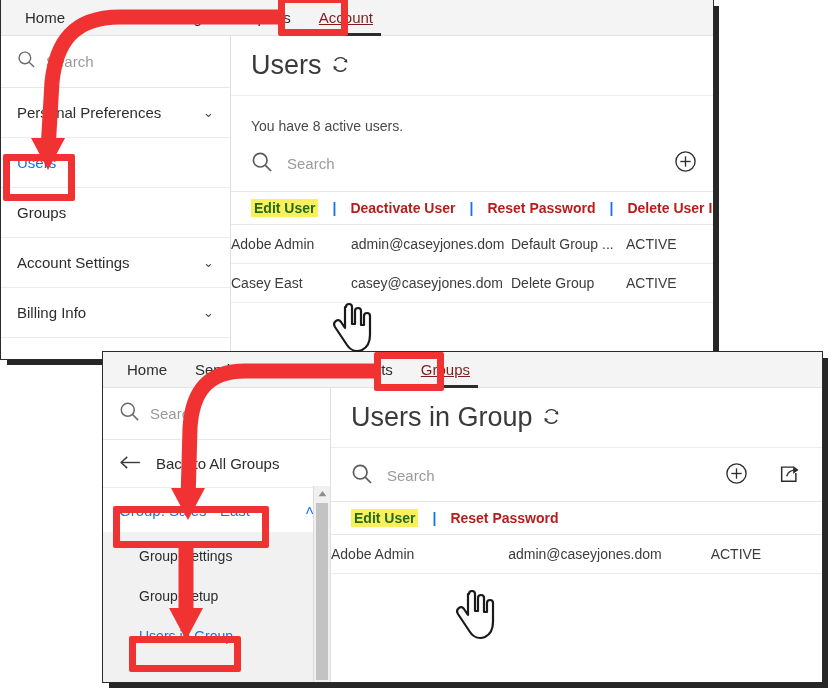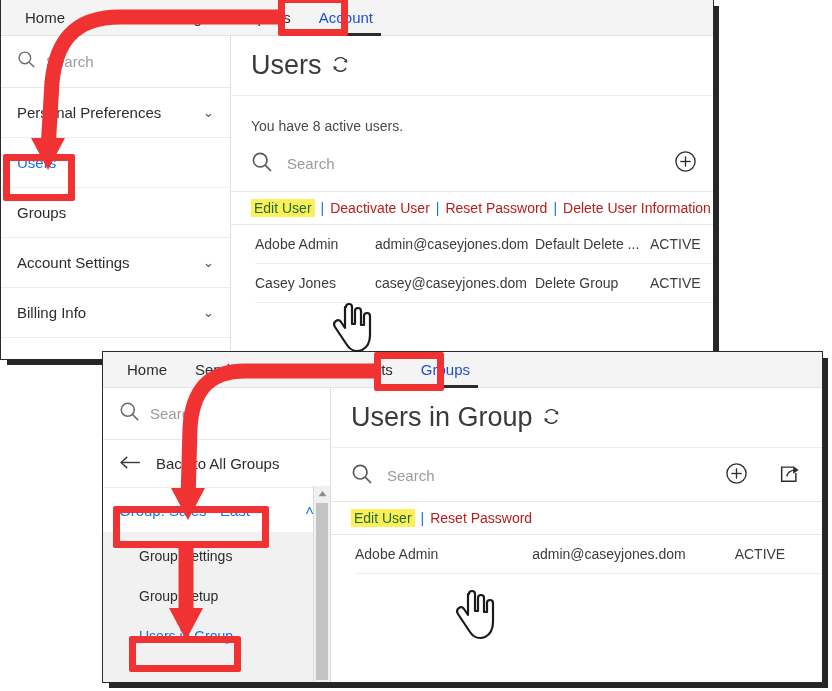--- a/index.html
+++ b/index.html
@@ -30,21 +30,21 @@
     position: relative;
   }
   .topnav .navitem {
     font-size: 15px;
     color: #2c2c2c;
     padding: 0 14px;
     line-height: 34px;
     white-space: nowrap;
     position: relative;
   }
-  .topnav .navitem.active { color: #1d4ed8; }
+  .topnav .navitem.active { color: #7f1d1d; text-decoration: underline; }
   .topnav .navitem.active::after {
     content: "";
     position: absolute;
     left: 6px; right: 6px; bottom: -1px;
     height: 3px; background: #2c2c2c;
   }
   .body-row { display: flex; height: calc(100% - 36px); }
 
   
   .sidebar {
@@ -105,28 +105,29 @@
     padding: 16px 14px 14px 20px;
     border-bottom: 1px solid #e6e6e6;
   }
   .search-row .ph { font-size: 15px; color: #9a9a9a; flex: 1 1 auto; }
   .actions-row {
     display: flex;
     align-items: center;
     padding: 7px 0 7px 20px;
     border-bottom: 1px solid #e6e6e6;
     font-size: 14px;
-    font-weight: normal;
-    white-space: nowrap;
+    font-weight: bold;
+    white-space: nowrap;
+    gap: 8px;
   }
   .actions-row .a-link { color: #b91c1c; }
   .actions-row .a-link.hl { color: #1f6b1f; background: #fcf05a; padding: 1px 3px; }
   .actions-row .sep { color: #1473e6; padding: 0 6px; }
 
-  table.users { width: 100%; border-collapse: collapse; table-layout: fixed; margin-left: 24px; }
+  table.users { width: 100%; border-collapse: collapse; table-layout: fixed; }
   table.users td {
     font-size: 14px;
     color: #3c3c3c;
     padding: 11px 0 11px 0;
     border-bottom: 1px solid #ededed;
     white-space: nowrap;
     overflow: hidden;
     text-overflow: ellipsis;
   }
   table.users tr.selected td { background: #e3eefb; }
@@ -299,25 +300,25 @@
           <colgroup>
               <col style="width:120px">
               <col style="width:160px">
               <col style="width:115px">
               <col style="width:90px">
             </colgroup>
           <tbody>
             <tr>
               <td class="c-name">Adobe Admin</td>
               <td>admin@caseyjones.dom</td>
-              <td>Default Delete ...</td>
+              <td>Default Group ...</td>
               <td>ACTIVE</td>
             </tr>
             <tr>
-              <td class="c-name">Casey Jones</td>
+              <td class="c-name">Casey East</td>
               <td>casey@caseyjones.dom</td>
               <td>Delete Group</td>
               <td>ACTIVE</td>
             </tr>
           </tbody>
         </table>
       </div>
     </div>
   </div>
 

